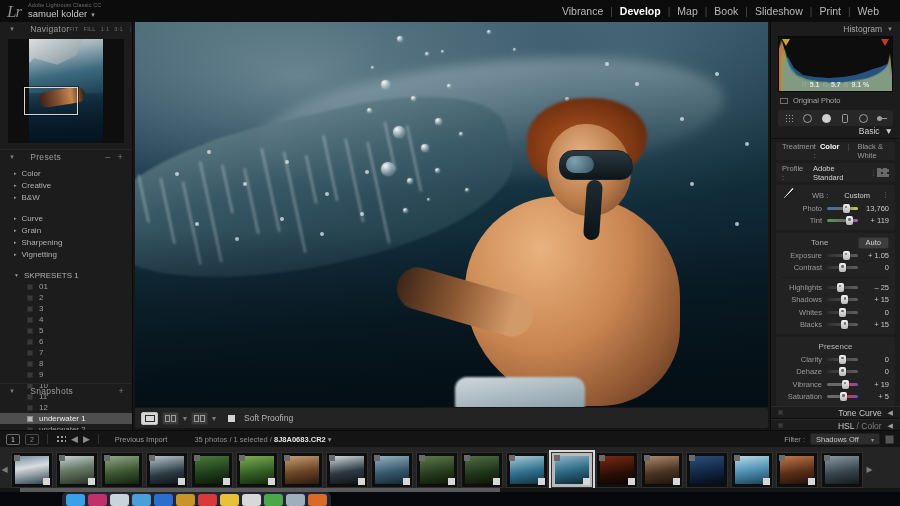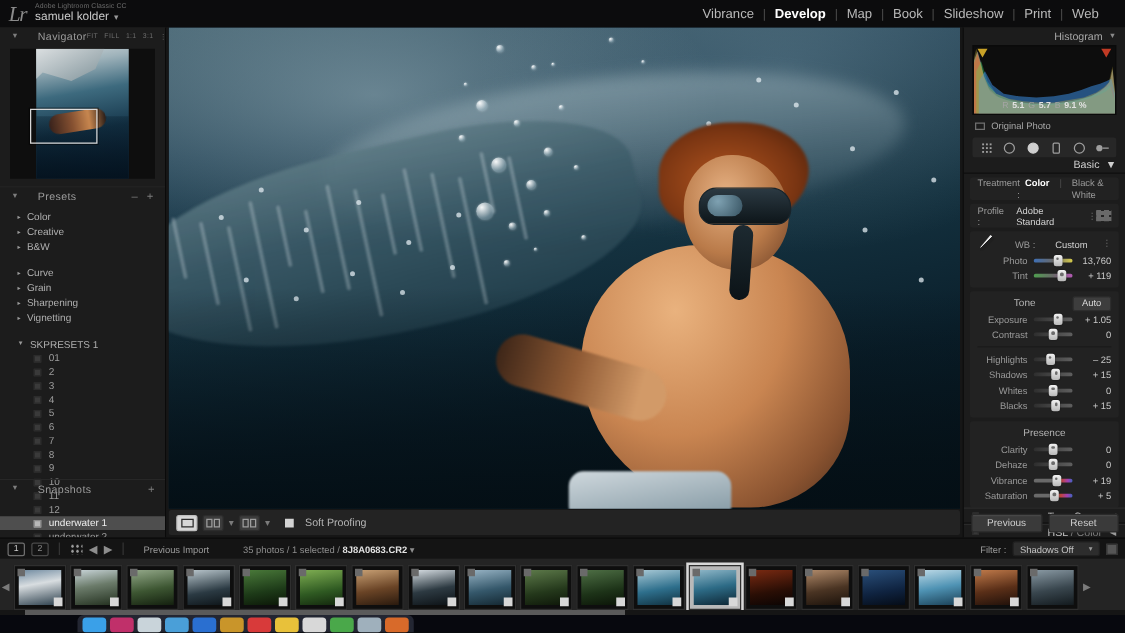--- a/index.html
+++ b/index.html
@@ -805,24 +805,20 @@
           <span class="nm">Tone Curve</span>
           <span class="tw">◀</span>
         </div>
         <div class="rsec">
           <span class="sw"></span>
           <span class="nm">HSL<span class="dim"> / Color</span></span>
           <span class="tw">◀</span>
         </div>
       </div>
 
-    <div class="rp-bottom">
-      <div class="lrbtn">Previous</div>
-      <div class="lrbtn">Reset</div>
-    </div>
   </div>
 
   <div class="fsbar">
     <span class="nb">1</span>
     <span class="nb dim">2</span>
     <span class="vsep"></span>
     <span class="gridic"></span>
     <span class="arw">◀</span>
     <span class="arw">▶</span>
     <span class="vsep"></span>

